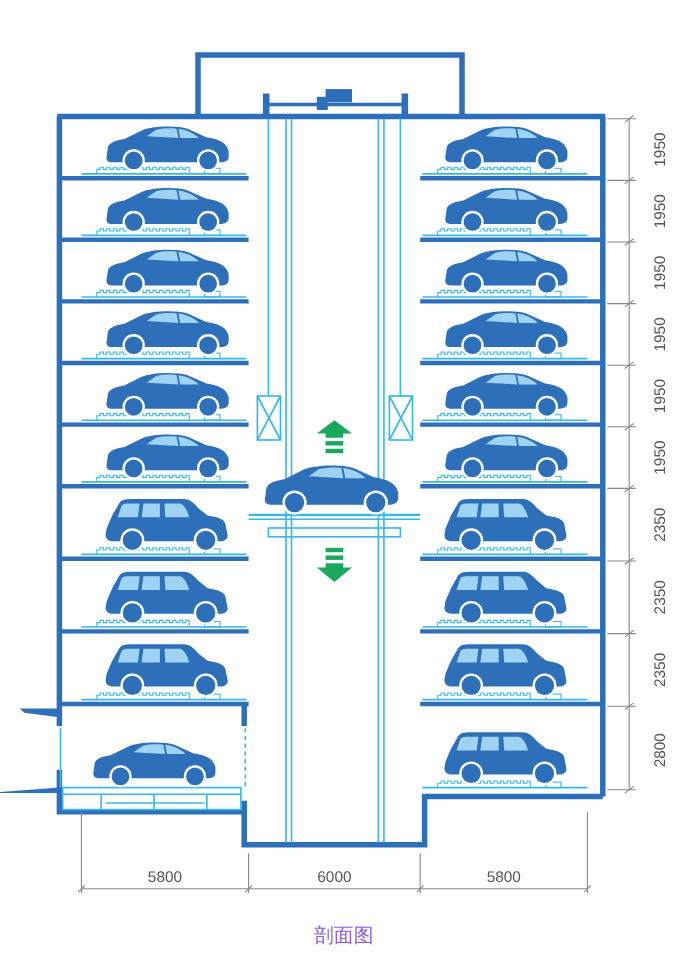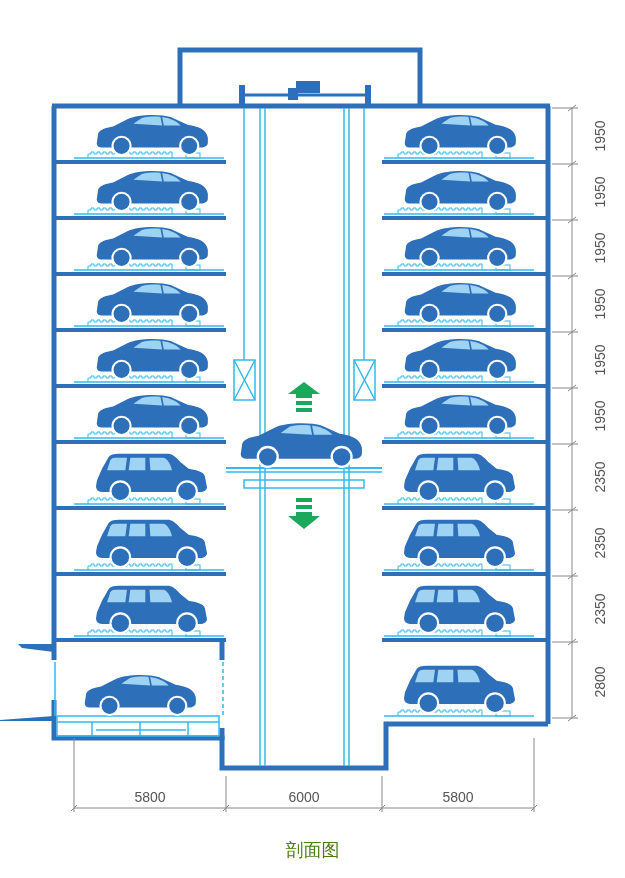--- a/index.html
+++ b/index.html
@@ -1,19 +1,19 @@
 <!DOCTYPE html>
 <html><head>
 <meta charset="utf-8">
 <style>
   html,body{margin:0;padding:0;background:#ffffff;}
   body{width:625px;height:878px;overflow:hidden;position:relative;font-family:"Liberation Sans","DejaVu Sans",sans-serif;}
   #diagram{position:absolute;left:0;top:0;width:625px;height:878px;}
   .dimtext{font-family:"Liberation Sans","DejaVu Sans",sans-serif;font-size:14px;fill:#555555;}
-  .caption{position:absolute;left:0;width:625px;top:838px;text-align:center;font-family:"DejaVu Sans",sans-serif;font-size:18px;color:#4d7c0f;}
+  .caption{position:absolute;left:0;width:625px;top:838px;text-align:center;font-family:"DejaVu Sans",sans-serif;font-size:18px;color:#8b5cf6;}
 </style>
 </head>
 <body>
 
 <svg id="diagram" viewBox="0 0 625 878" xmlns="http://www.w3.org/2000/svg">
   <defs>
     <symbol id="sedan" viewBox="0 0 140 52">
       <path d="M6,28 C6,22 12,19 24,17 L42,8 C52,3 80,2 92,6 L112,15 C126,17 134,21 136,30 L136,36 C136,40 132,42 128,42 L10,42 C6,42 4,39 5,35 Z" fill="#2e6fba"></path>
       <path d="M48,14 L58,7 C66,5 78,5 80,6 L82,16 Z" fill="#9fd3f3"></path>
       <path d="M84,16 L82,6 C90,7 98,10 104,16 Z" fill="#9fd3f3"></path>

